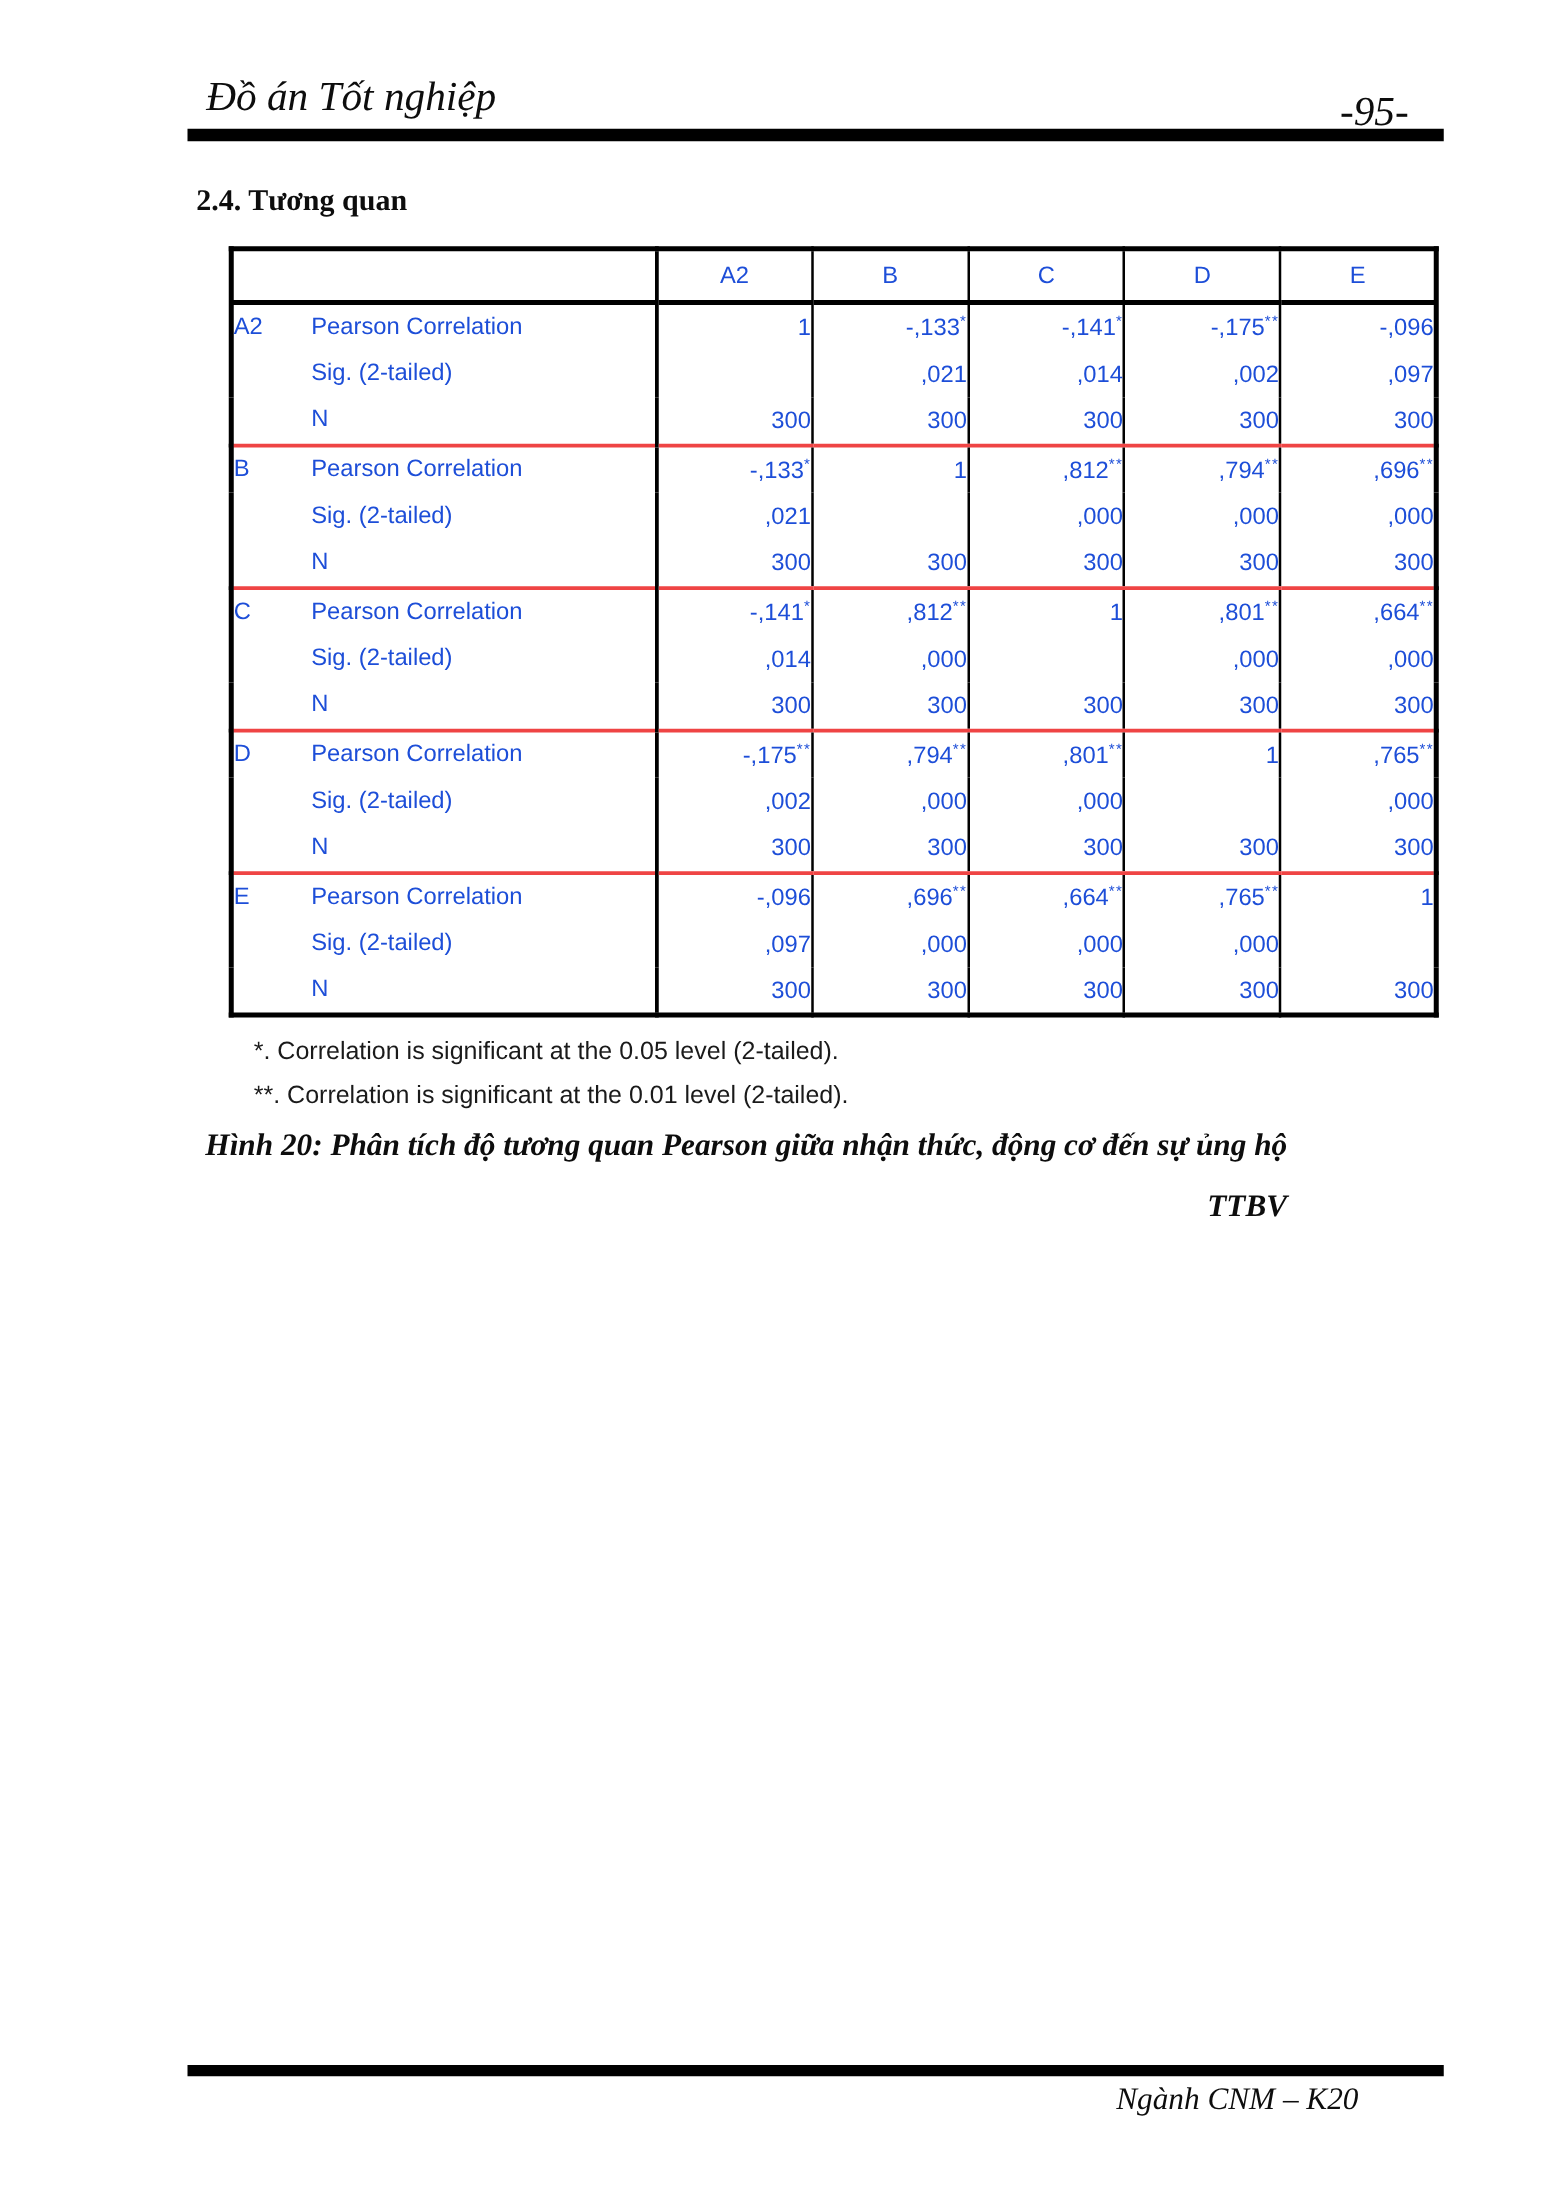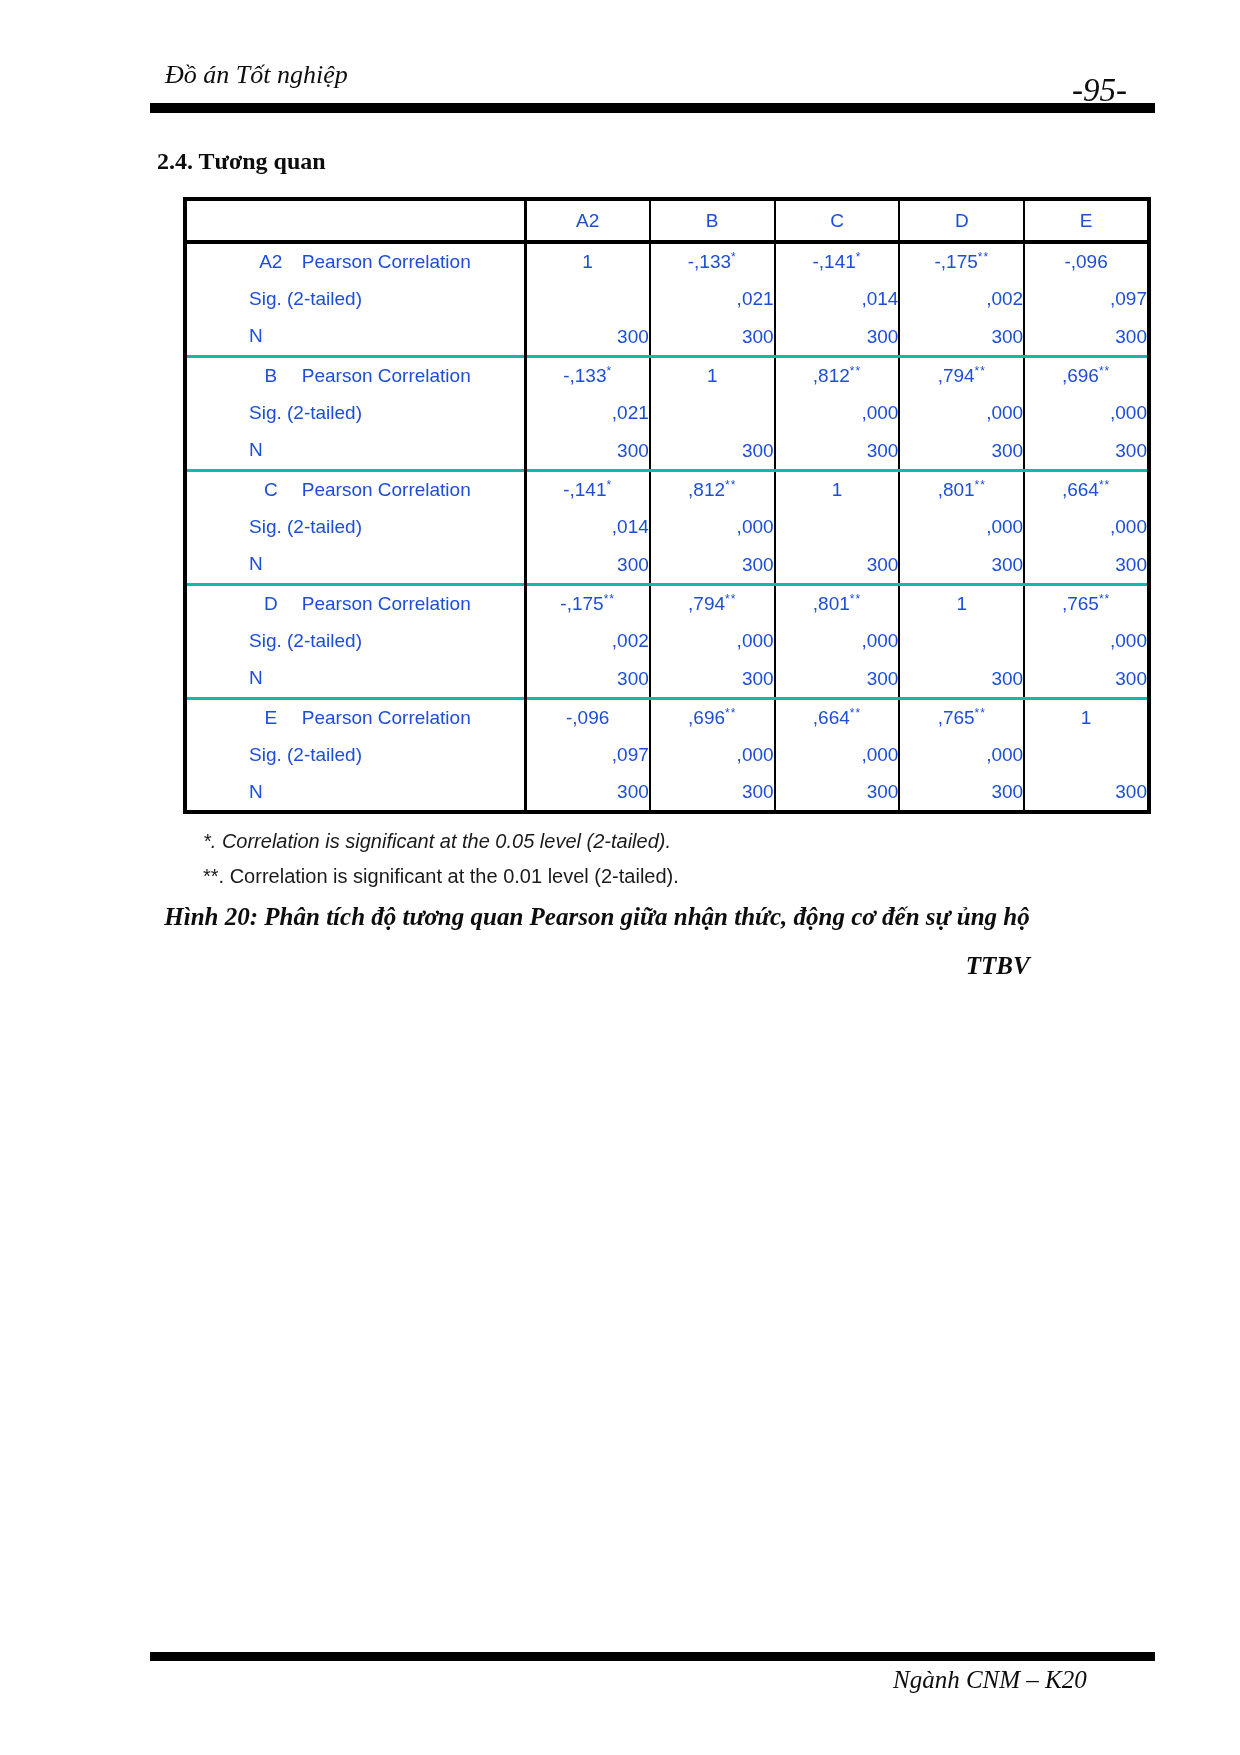--- a/index.html
+++ b/index.html
@@ -1,46 +1,46 @@
 <!DOCTYPE html>
 <html><head>
 <meta charset="utf-8">
 <style>
   * { margin:0; padding:0; box-sizing:border-box; }
   html, body { background:#ffffff; }
   .page {
     position:relative; width:1240px; height:1755px; background:#ffffff;
     font-family:"Liberation Serif", serif; color:#0d0d0d; overflow:hidden; margin:0 auto;
   }
-  .hdr-left  { position:absolute; left:165px; top:60px;  font-style:italic; font-size:26px; }
+  .hdr-left  { position:absolute; left:165px; top:60px;  font-style:italic; font-size:33px; }
   .hdr-right { position:absolute; left:1072px; top:72px; font-style:italic; font-size:33px; }
   .rule { position:absolute; left:150px; width:1005px; background:#000; }
   .rule.top    { top:103px;  height:10px; }
   .rule.bottom { top:1652px; height:9px;  }
   .heading { position:absolute; left:157px; top:148px; font-weight:bold; font-size:24px;text-align:right; }
 
   .tablewrap { position:absolute; left:183px; top:197px; }
   table.corr {
     border-collapse:collapse; table-layout:fixed; width:964px;
     font-family:"Liberation Sans", sans-serif; font-size:19px; color:#1d4ed8;
     border:4px solid #000;
   }
   table.corr col.c-stub { width:340px; }
   table.corr col.c-data { width:124.8px; }
   table.corr td { height:38px; padding:0; vertical-align:middle; }
   tr.header td { height:43px; border-bottom:4px solid #000; text-align:center; }
   td.val { text-align:right; padding-right:12px; border-left:2px solid #000; }
   td.first-data { border-left:3px solid #000; }
-  tr.group-first td { border-top:3px solid #14b8a6;text-align:center; }
+  tr.group-first td { border-top:3px solid #ef4444; }
   td.stub { padding-left:12px; text-align:left; }
   .row-label { display:inline-block; width:62px; }
   td.val sup { font-size:12px; letter-spacing:1px; }
 
   .fn { position:absolute; left:203px; font-family:"Liberation Sans", sans-serif; font-size:20px; color:#1a1a1a; }
-  .fn1 { top:830px;font-style:italic; }
+  .fn1 { top:830px; }
   .fn2 { top:865px; }
 
   .caption {
     position:absolute; left:597px; top:903px; transform:translateX(-50%);
     text-align:right; font-weight:bold; font-style:italic; font-size:25px; white-space:nowrap;
   }
   .caption .cap2 { margin-top:21px; }
 
   .ftr-left  { position:absolute; left:165px; top:1666px; font-style:italic; font-size:25px; white-space:pre; }
   .ftr-right { position:absolute; left:893px; top:1666px; font-style:italic; font-size:25px; }

